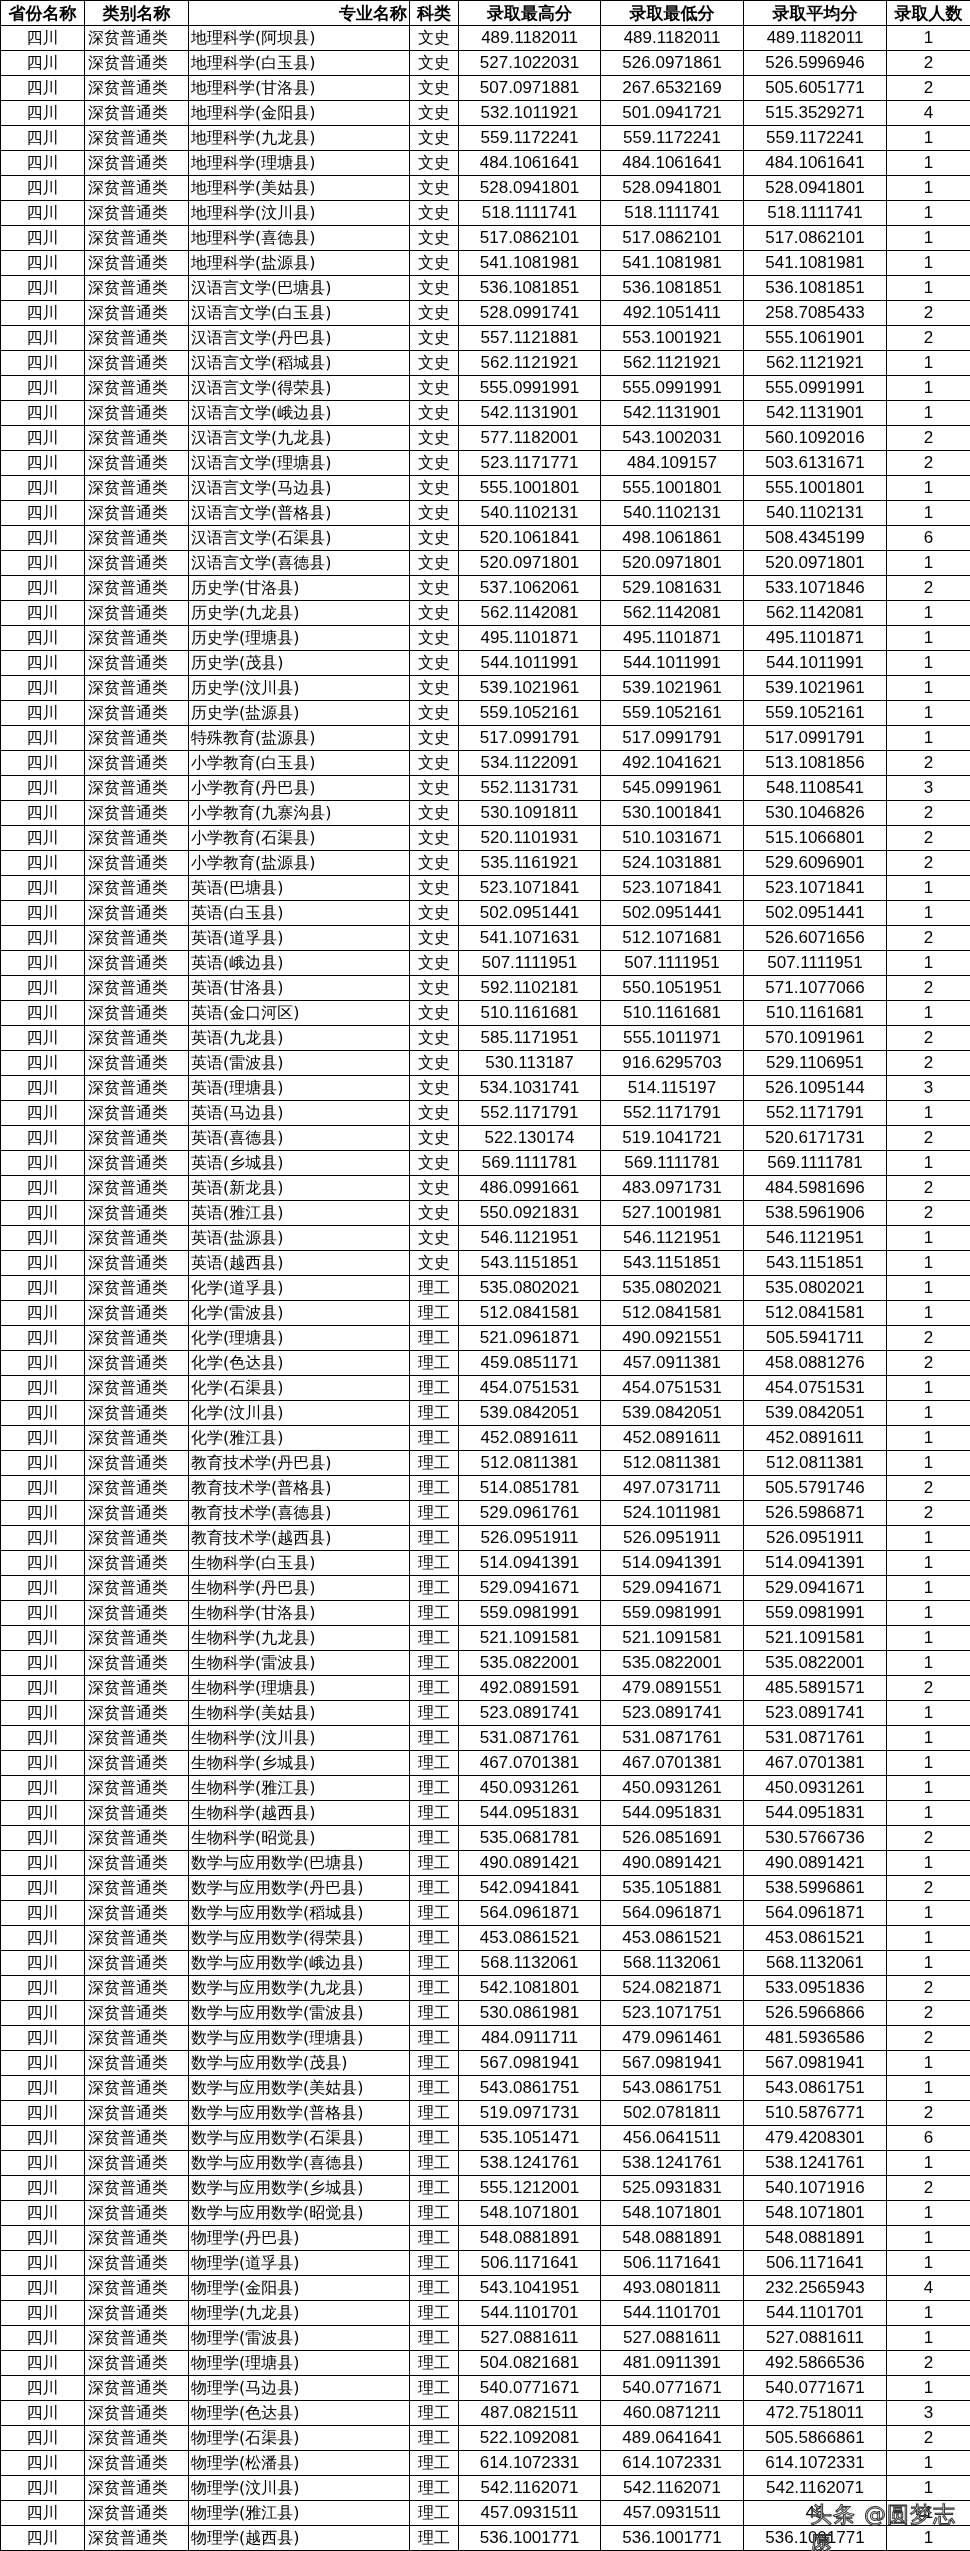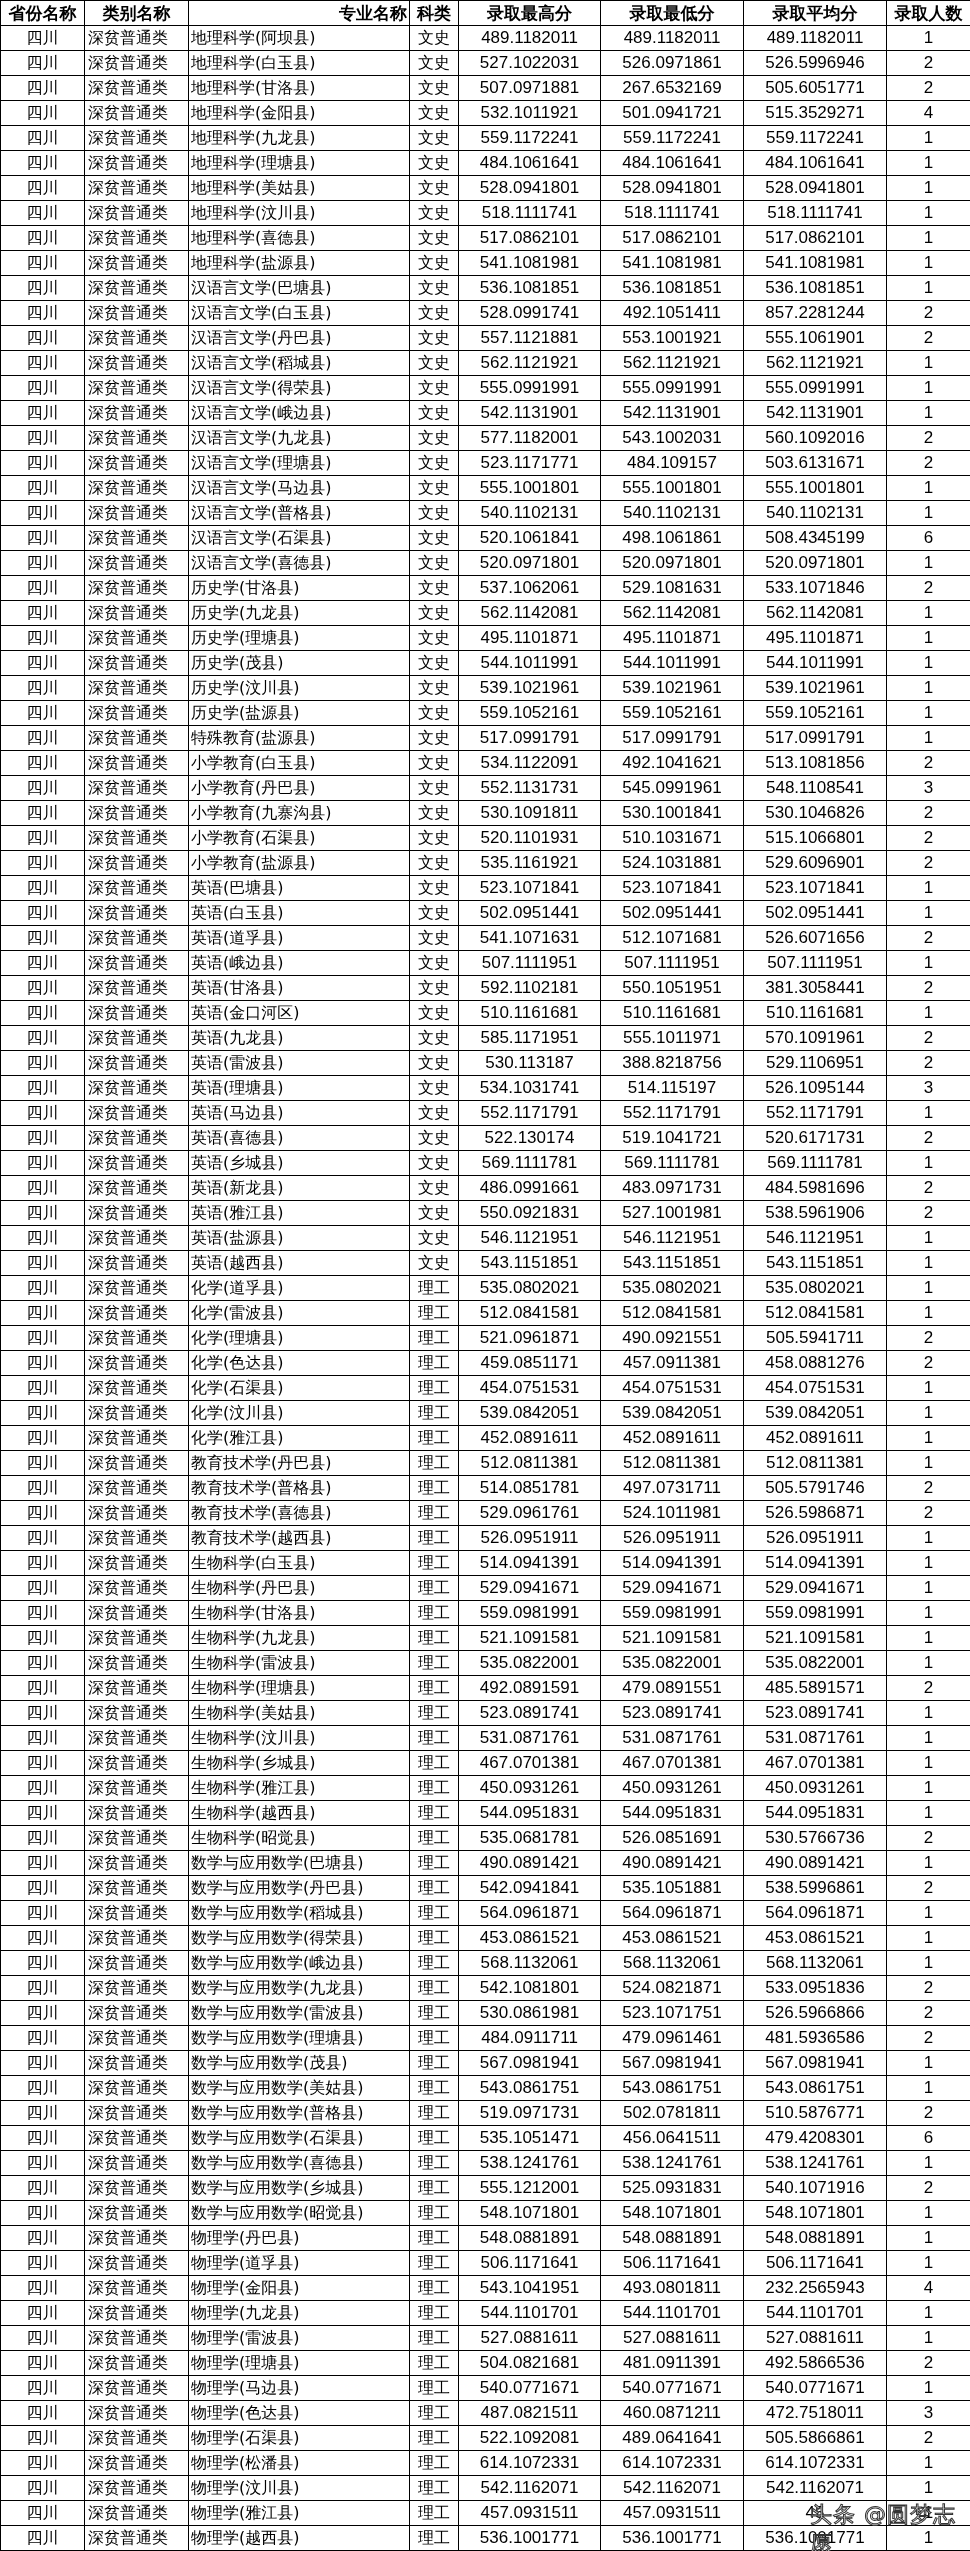--- a/index.html
+++ b/index.html
@@ -192,21 +192,21 @@
         <td class="num">536.1081851</td>
         <td class="num">1</td>
       </tr>
       <tr>
         <td>四川</td>
         <td class="cat">深贫普通类</td>
         <td class="major">汉语言文学(白玉县)</td>
         <td>文史</td>
         <td class="num">528.0991741</td>
         <td class="num">492.1051411</td>
-        <td class="num">857.2281244</td>
+        <td class="num">258.7085433</td>
         <td class="num">2</td>
       </tr>
       <tr>
         <td>四川</td>
         <td class="cat">深贫普通类</td>
         <td class="major">汉语言文学(丹巴县)</td>
         <td>文史</td>
         <td class="num">557.1121881</td>
         <td class="num">553.1001921</td>
         <td class="num">555.1061901</td>
@@ -462,21 +462,21 @@
         <td class="num">507.1111951</td>
         <td class="num">1</td>
       </tr>
       <tr>
         <td>四川</td>
         <td class="cat">深贫普通类</td>
         <td class="major">英语(甘洛县)</td>
         <td>文史</td>
         <td class="num">592.1102181</td>
         <td class="num">550.1051951</td>
-        <td class="num">381.3058441</td>
+        <td class="num">571.1077066</td>
         <td class="num">2</td>
       </tr>
       <tr>
         <td>四川</td>
         <td class="cat">深贫普通类</td>
         <td class="major">英语(金口河区)</td>
         <td>文史</td>
         <td class="num">510.1161681</td>
         <td class="num">510.1161681</td>
         <td class="num">510.1161681</td>
@@ -491,21 +491,21 @@
         <td class="num">555.1011971</td>
         <td class="num">570.1091961</td>
         <td class="num">2</td>
       </tr>
       <tr>
         <td>四川</td>
         <td class="cat">深贫普通类</td>
         <td class="major">英语(雷波县)</td>
         <td>文史</td>
         <td class="num">530.113187</td>
-        <td class="num">388.8218756</td>
+        <td class="num">916.6295703</td>
         <td class="num">529.1106951</td>
         <td class="num">2</td>
       </tr>
       <tr>
         <td>四川</td>
         <td class="cat">深贫普通类</td>
         <td class="major">英语(理塘县)</td>
         <td>文史</td>
         <td class="num">534.1031741</td>
         <td class="num">514.115197</td>

